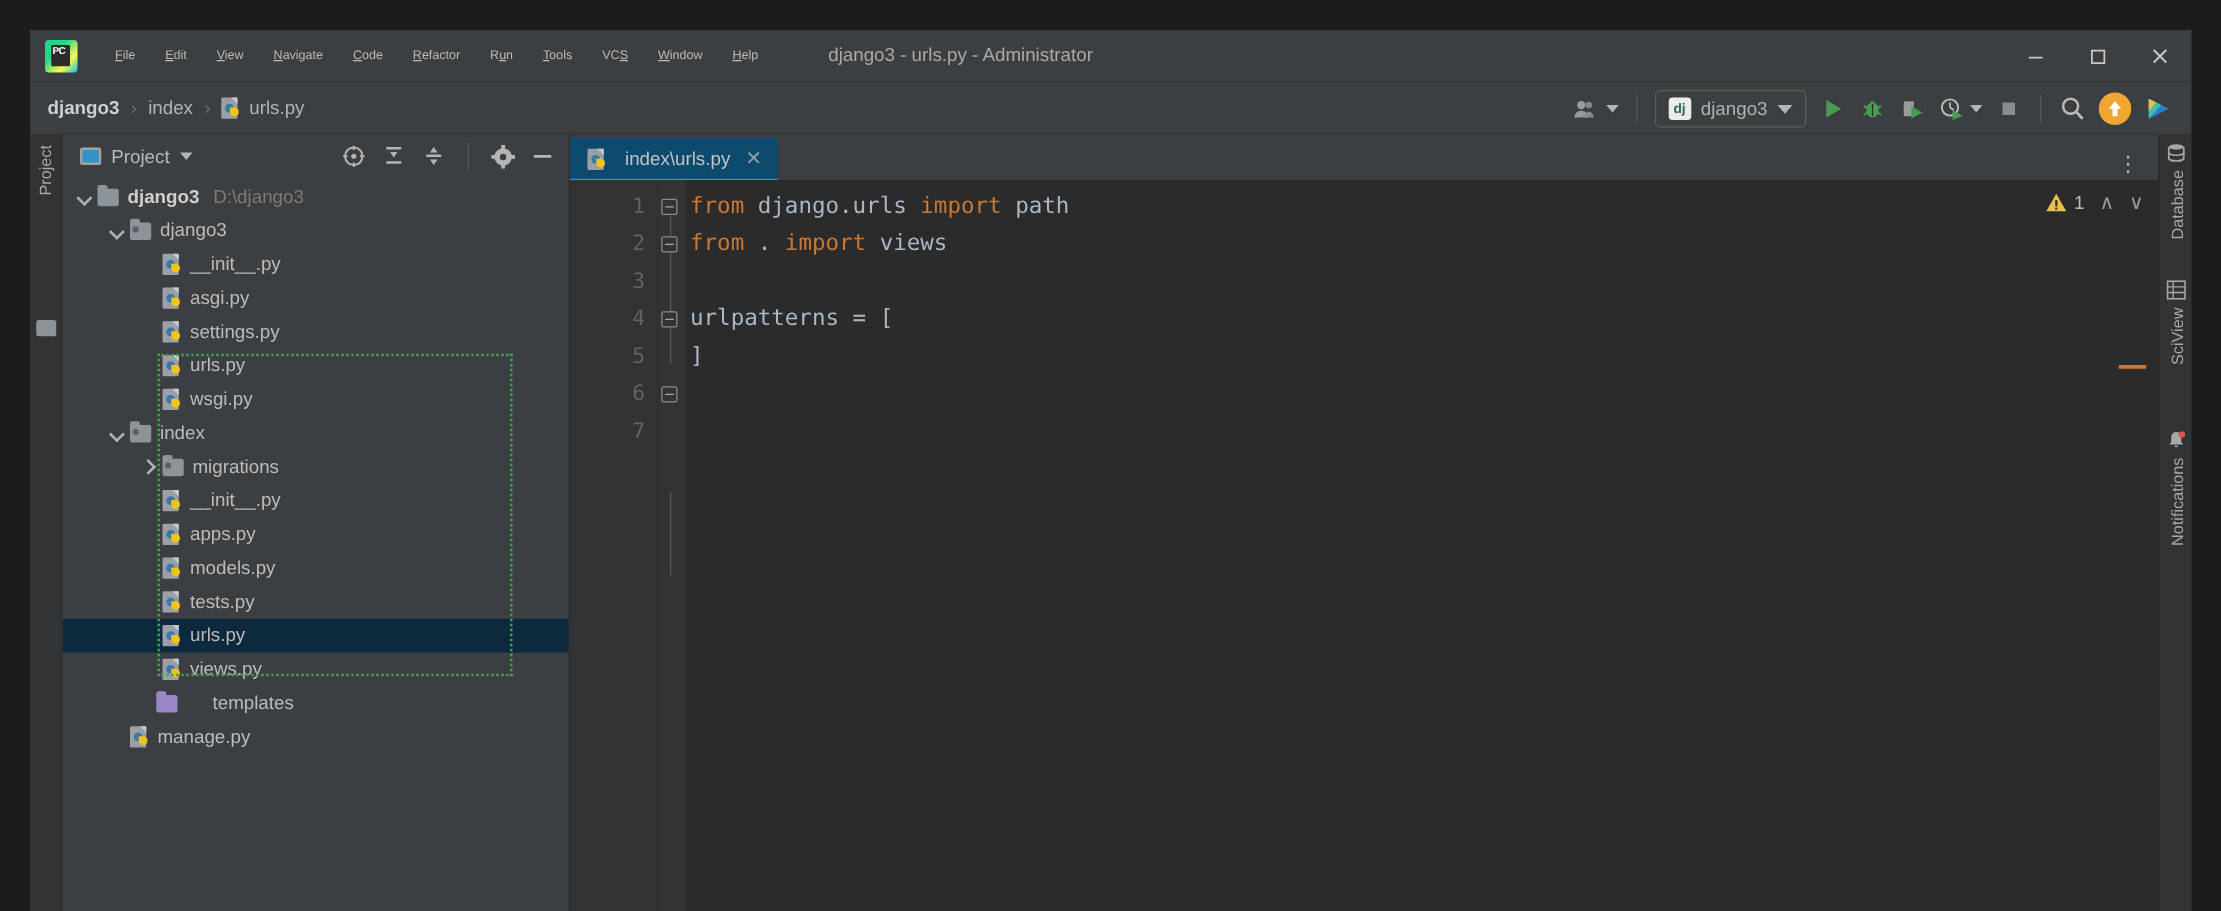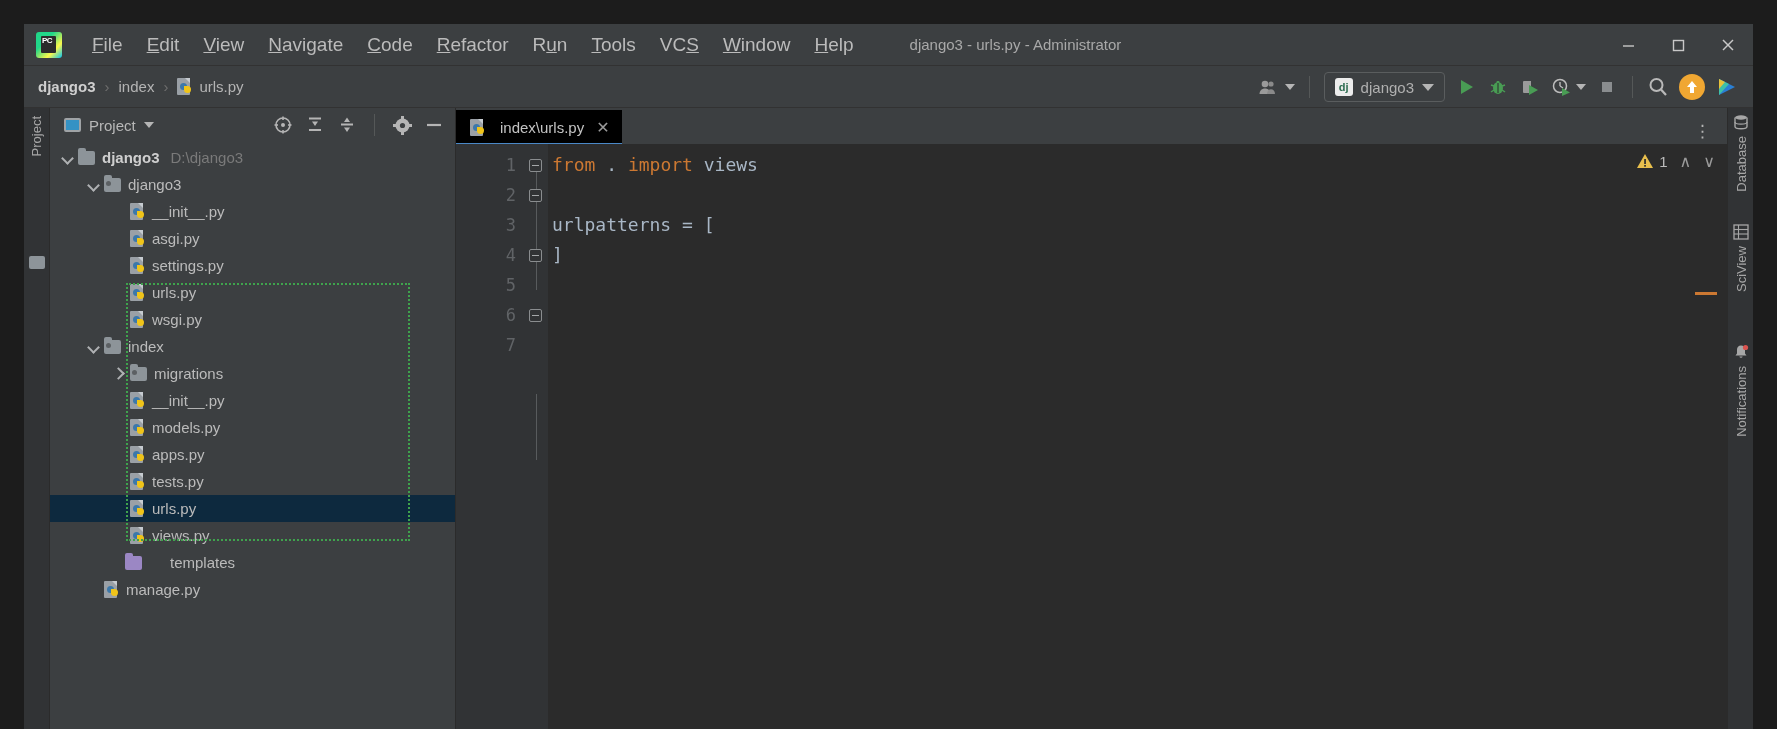--- a/index.html
+++ b/index.html
@@ -33,21 +33,21 @@
   }
   .pclogo:after {
     content: ""; position: absolute; left: 5px; top: 4px;
     width: 15px; height: 17px; background: #2b2b2b; border-radius: 1px;
   }
   .pclogo span {
     position: absolute; left: 6px; top: 4px; z-index: 2;
     font-size: 8px; color: #fff; font-weight: bold; letter-spacing: -0.5px;
   }
   .menuitem {
-    color: #bbbbbb; font-size: 19px; padding: 4px 12px;
+    color: #bbbbbb; font-size: 10px; padding: 4px 12px;
     white-space: nowrap; cursor: default;
   }
   .menuitem u { text-decoration: underline; }
   .wintitle {
     color: #a9a9a9; font-size: 15px; margin-left: 44px; white-space: nowrap;
   }
   .winbtns {
     position: absolute; right: 0; top: 0; height: 42px;
     display: flex; align-items: center;
   }
@@ -188,21 +188,21 @@
   }
 
   
   .editorarea { flex: 1; display: flex; flex-direction: column; min-width: 0;
                 background: #2b2b2b; }
   .tabbar {
     height: 36px; flex: 0 0 36px; background: #3c3f41; display: flex;
     align-items: flex-end; position: relative;
   }
   .tab {
-    height: 34px; background: #000000; display: flex; align-items: center;
+    height: 34px; background: #0c4a6e; display: flex; align-items: center;
     gap: 8px; padding: 0 12px 0 14px; position: relative;
   }
   .tab .tlabel { color: #c3c3c3; font-size: 15px; }
   .tab .closex { color: #9a9a9a; font-size: 16px; margin-left: 4px; }
   .tab:after {
     content: ""; position: absolute; left: 0; right: 0; bottom: -2px;
     height: 3px; background: #4a88c7;
   }
   .tabmenu { margin-left: auto; padding: 0 14px 6px 0; color: #b5b5b5;
              letter-spacing: 2px; font-size: 17px; line-height: 12px; }
@@ -523,31 +523,31 @@
             <span class="rowlabel">__init__.py</span>
           </div>
           <div class="row" style="padding-left: 62px;">
             <span class="arrow none"></span>
             <span class="pyicon">
               <span class="sheet"></span>
               <span class="fold"></span>
               <span class="snakeb"></span>
               <span class="snakey"></span>
             </span>
+            <span class="rowlabel">apps.py</span>
+          </div>
+          <div class="row" style="padding-left: 62px;">
+            <span class="arrow none"></span>
+            <span class="pyicon">
+              <span class="sheet"></span>
+              <span class="fold"></span>
+              <span class="snakeb"></span>
+              <span class="snakey"></span>
+            </span>
             <span class="rowlabel">models.py</span>
-          </div>
-          <div class="row" style="padding-left: 62px;">
-            <span class="arrow none"></span>
-            <span class="pyicon">
-              <span class="sheet"></span>
-              <span class="fold"></span>
-              <span class="snakeb"></span>
-              <span class="snakey"></span>
-            </span>
-            <span class="rowlabel">apps.py</span>
           </div>
           <div class="row" style="padding-left: 62px;">
             <span class="arrow none"></span>
             <span class="pyicon">
               <span class="sheet"></span>
               <span class="fold"></span>
               <span class="snakeb"></span>
               <span class="snakey"></span>
             </span>
             <span class="rowlabel">tests.py</span>
@@ -628,20 +628,21 @@
           <div class="foldmark" style="height:30px"></div>
           <div class="foldmark" style="height:30px">
               <span class="sq" style="top:9px"></span>
             </div>
           <div class="foldmark" style="height:30px"></div>
           <div class="foldmark" style="height:30px">
               <span class="sq" style="top:9px"></span>
             </div>
         </div>
         <div class="code" id="code">
+            <div class="cline"><span class="kw">from</span><span class="id"> django.urls </span><span class="kw">import</span><span class="id"> path</span></div>
             <div class="cline"><span class="kw">from</span><span class="id"> . </span><span class="kw">import</span><span class="id"> views</span></div>
             <div class="cline">&nbsp;</div>
             <div class="cline"><span class="id">urlpatterns = [</span></div>
             <div class="cline"><span class="id">]</span></div>
             <div class="cline">&nbsp;</div>
           </div>
 
         <div class="inspect">
           <span class="warnbadge">
             <svg width="18" height="17" viewBox="0 0 18 17">

